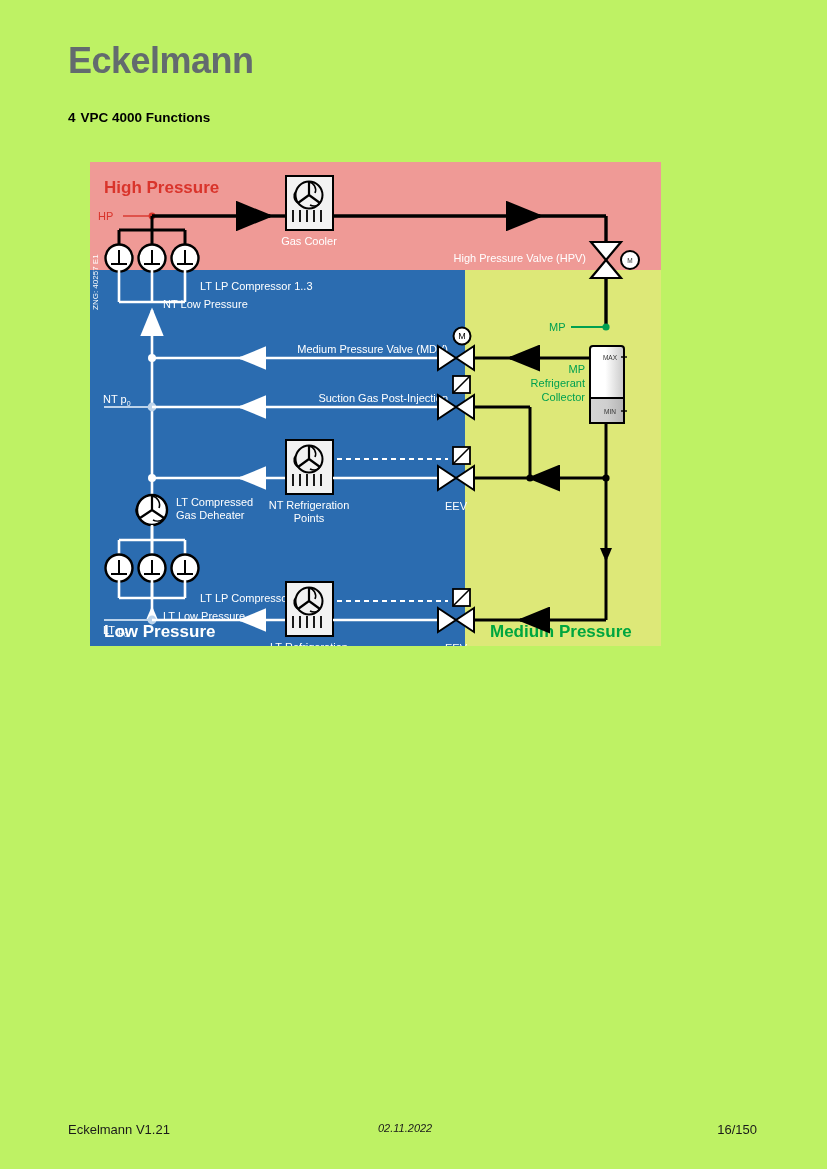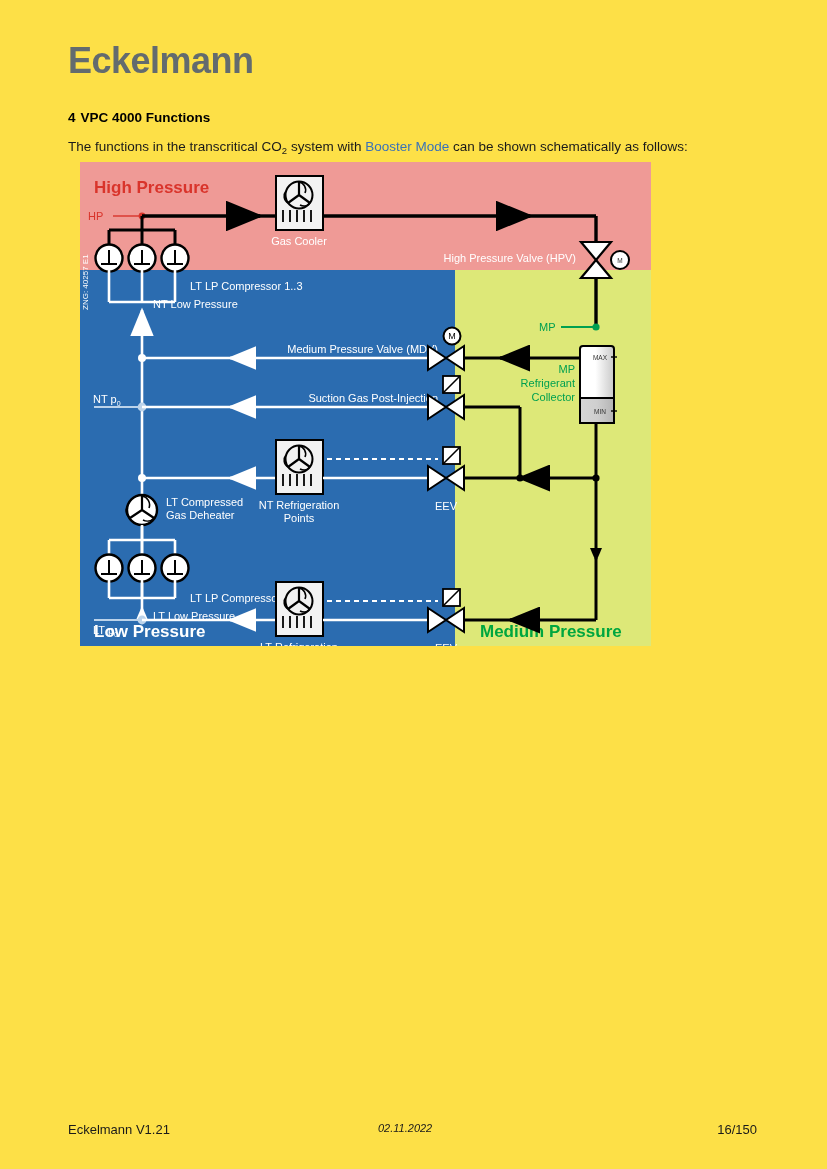--- a/index.html
+++ b/index.html
@@ -11,21 +11,21 @@
     width: 827px;
     height: 1169px;
     position: relative;
     font-family: "Liberation Sans", sans-serif;
     color: #1a1a1a;
     overflow: hidden;
   }
   .page {
     position: absolute;
     inset: 0;
-    background: #fde047;
+    background: #bef264;
   }
   .brand {
     position: absolute;
     left: 68px;
     top: 40px;
     font-family: "Liberation Sans", sans-serif;
     font-size: 36px;
     font-weight: bold;
     letter-spacing: -0.5px;
     color: #636b6e;
@@ -45,21 +45,21 @@
     top: 139px;
     font-size: 13.5px;
     color: #1a1a1a;
     white-space: nowrap;
   }
   .intro .link { color: #3a72b8; }
   .intro sub { font-size: 9.5px; vertical-align: baseline; position: relative; top: 3px; }
 
   .diagram-wrap {
     position: absolute;
-    left: 80px;
+    left: 90px;
     top: 162px;
     width: 571px;
     height: 392px;
   }
   svg.schematic { display: block; }
 
   .footer {
     position: absolute;
     left: 0;
     right: 0;
@@ -93,23 +93,20 @@
 <body>
 
 <div class="page">
 
   <div class="brand">Eckelmann</div>
 
   <div class="heading">
     <span class="num">4</span><span>VPC 4000 Functions</span>
   </div>
 
-  <div class="intro">
-    <span>The functions in the transcritical CO</span><sub>2</sub><span> system with </span><span class="link">Booster Mode</span><span> can be shown schematically as follows:</span>
-  </div>
 
   <div class="diagram-wrap">
     <svg class="schematic" width="571" height="484" viewBox="0 0 571 484" xmlns="http://www.w3.org/2000/svg">
       <defs>
         <linearGradient id="vesselGrad" x1="0" y1="0" x2="1" y2="0">
           <stop offset="0%" stop-color="#ffffff"></stop>
           <stop offset="45%" stop-color="#ffffff"></stop>
           <stop offset="100%" stop-color="#c9c9c9"></stop>
         </linearGradient>
         <linearGradient id="vesselGradBot" x1="0" y1="0" x2="1" y2="0">

